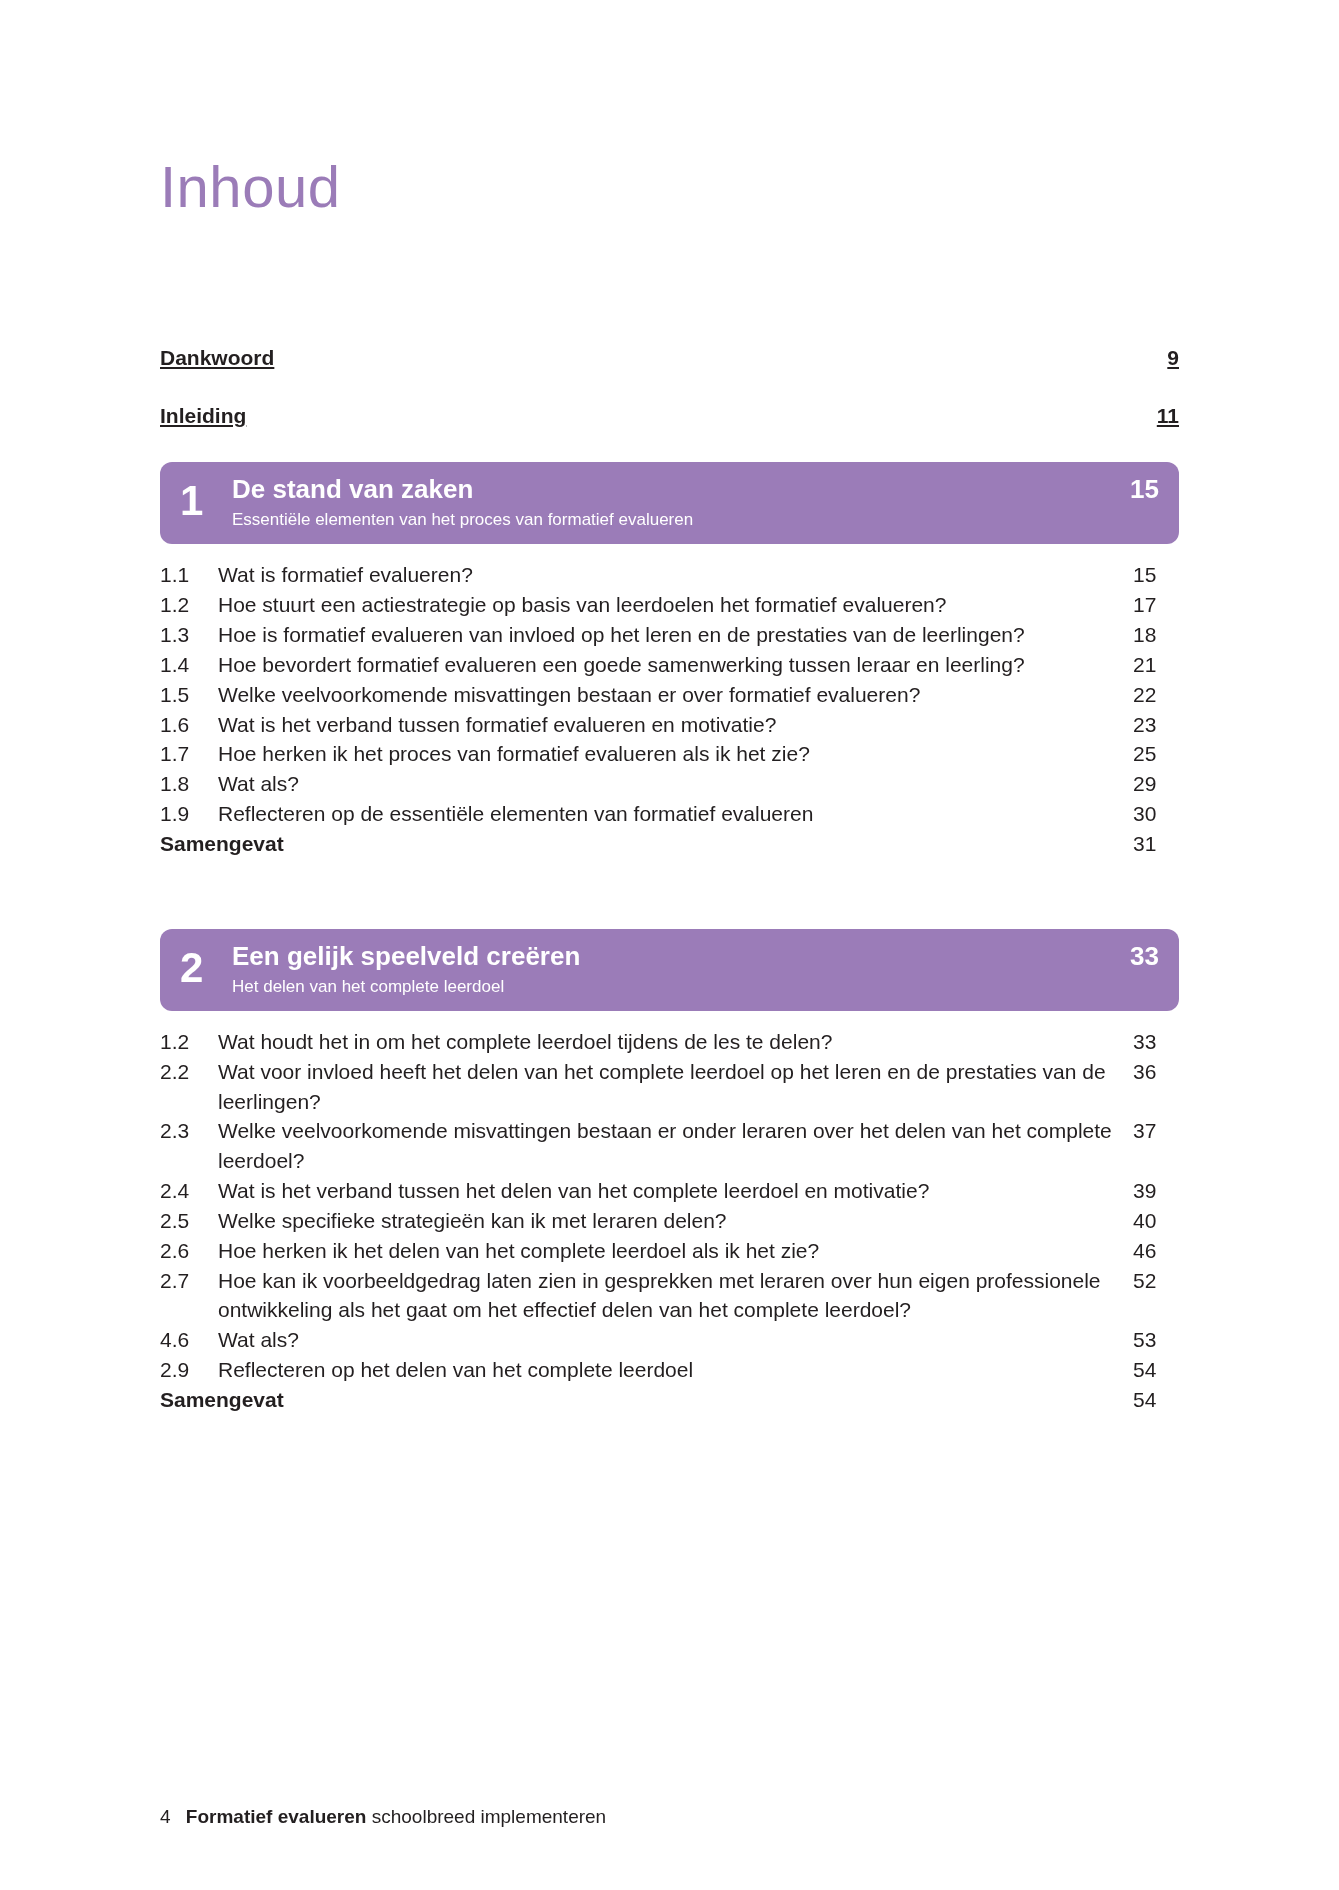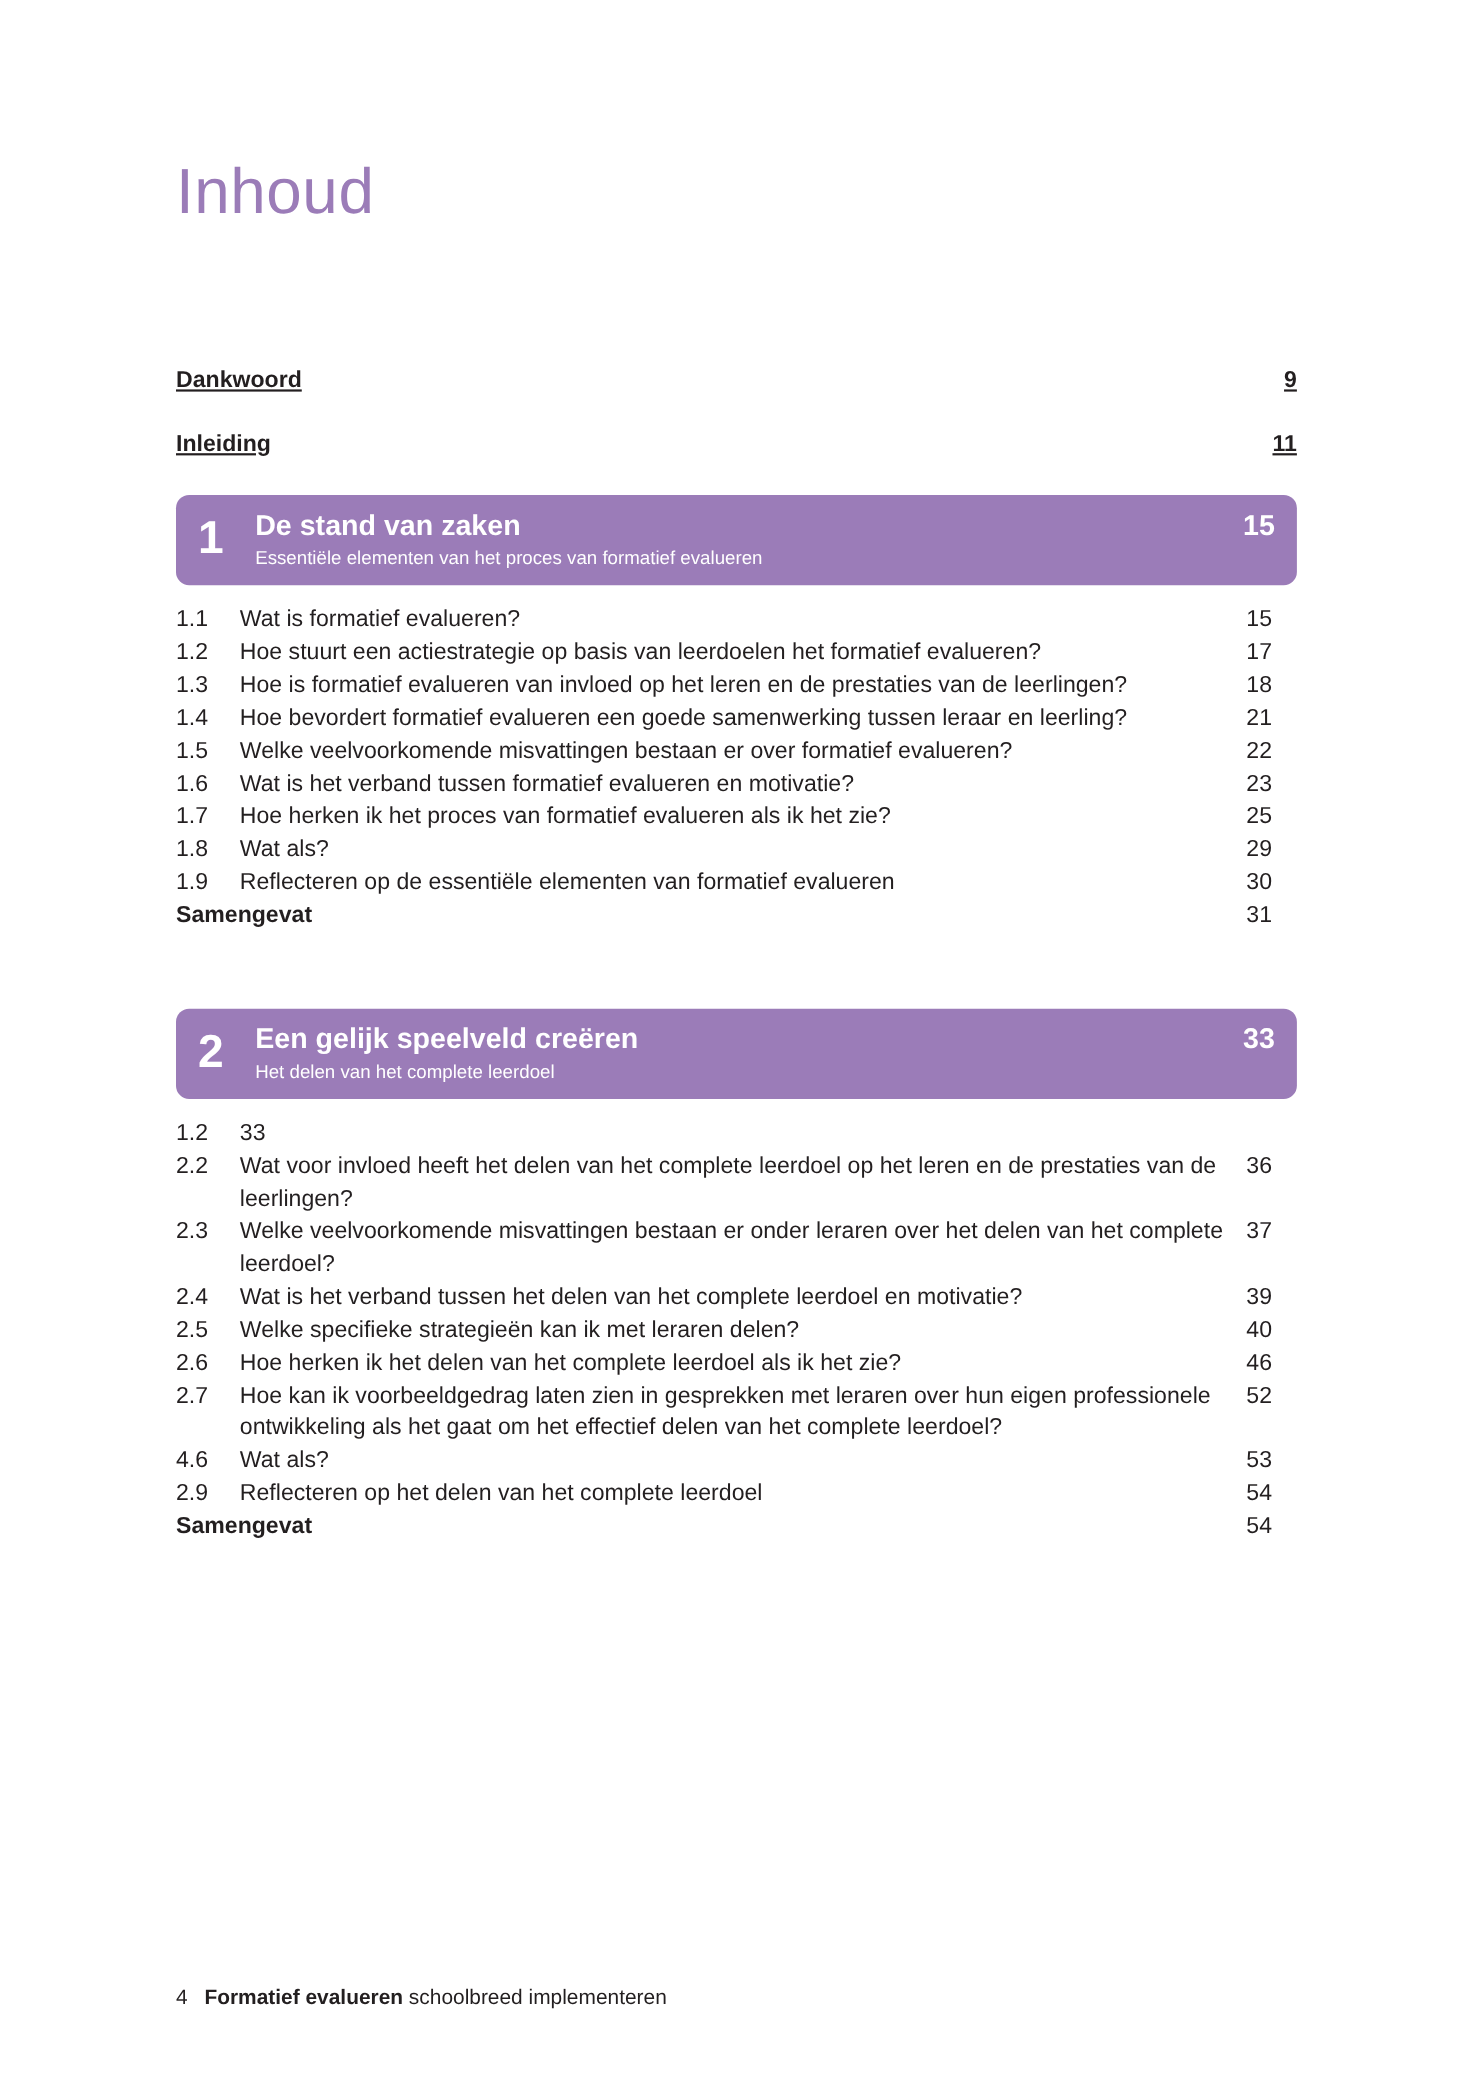--- a/index.html
+++ b/index.html
@@ -14,21 +14,21 @@
     color: #231f20;
     position: relative;
     overflow: hidden;
   }
   .page {
     position: absolute;
     left: 0; top: 0;
     width: 1339px;
     height: 1890px;
     box-sizing: border-box;
-    padding: 4px 160px;
+    padding: 16px 160px;
   }
   .page-title {
     color: #9b7cb8;
     font-size: 58px;
     font-weight: 400;
     letter-spacing: 0.5px;
     margin: 0;
     padding-top: 142px;
     line-height: 1;
   }
@@ -227,20 +227,21 @@
         <div class="chapter-title-line">
           <div class="chapter-title">Een gelijk speelveld creëren</div>
           <div class="chapter-page">33</div>
         </div>
         <div class="chapter-sub">Het delen van het complete leerdoel</div>
       </div>
     </div>
     <div class="toc-list">
       <div class="toc-row">
         <span class="toc-num">1.2</span>
+        <span class="toc-label">Wat houdt het in om het complete leerdoel tijdens de les te delen?</span>
         <span class="toc-pg">33</span>
       </div>
       <div class="toc-row">
         <span class="toc-num">2.2</span>
         <span class="toc-label">Wat voor invloed heeft het delen van het complete leerdoel op het leren en de prestaties van de leerlingen?</span>
         <span class="toc-pg">36</span>
       </div>
       <div class="toc-row">
         <span class="toc-num">2.3</span>
         <span class="toc-label">Welke veelvoorkomende misvattingen bestaan er onder leraren over het delen van het complete leerdoel?</span>

